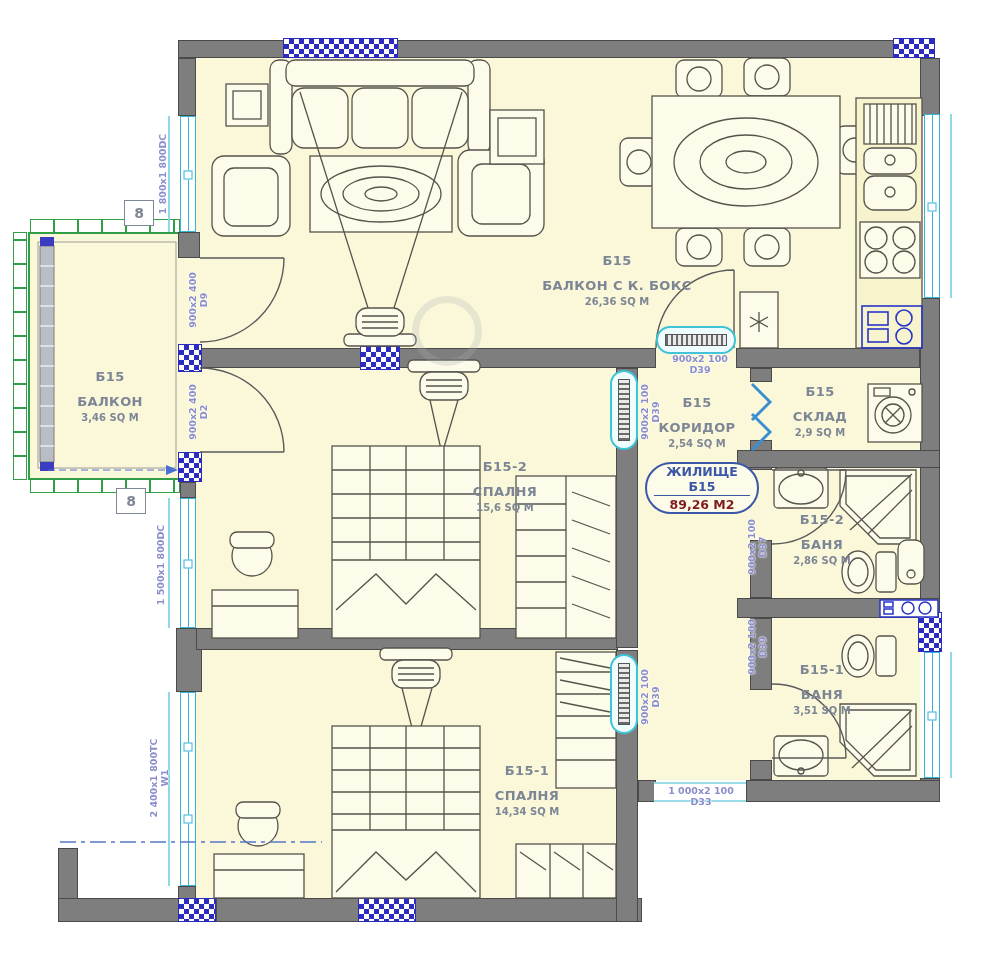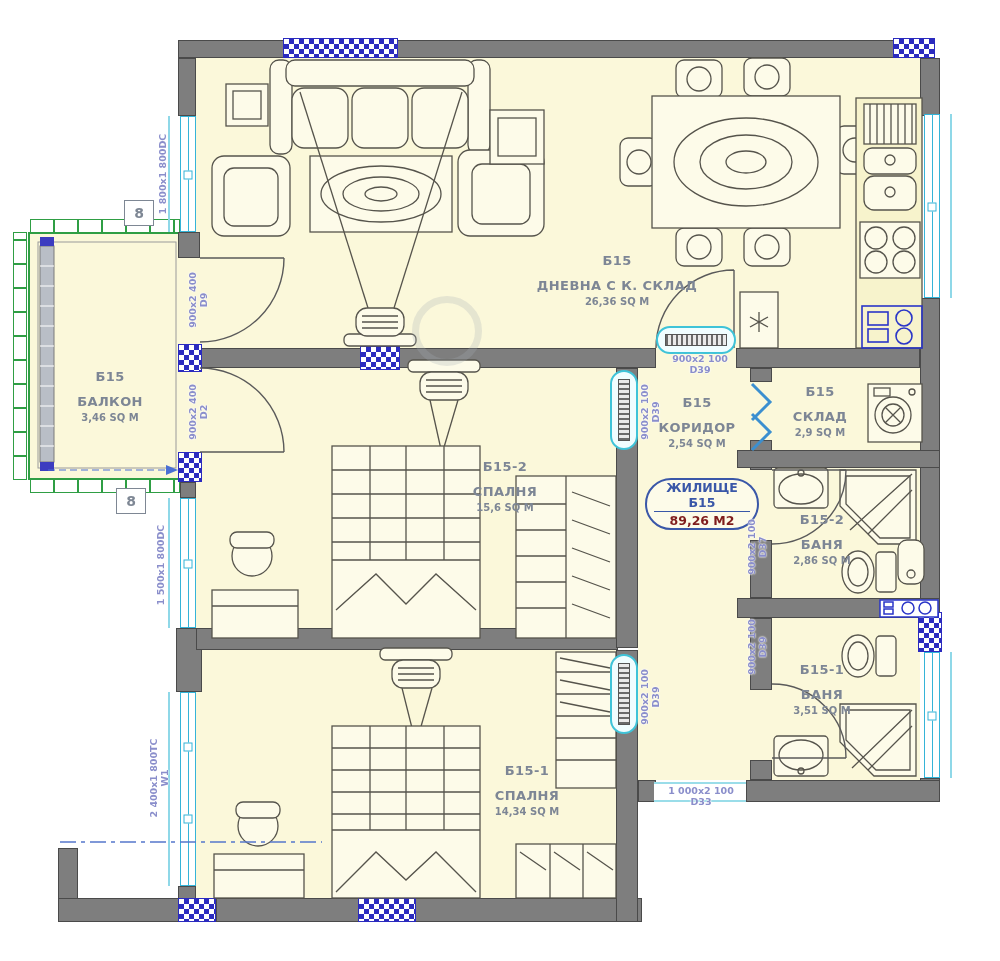--- a/index.html
+++ b/index.html
@@ -21,21 +21,21 @@
   .teeth{position:absolute;border:1.5px solid #2f9e44;box-sizing:border-box;background:#fff;}
   .teeth.h{background-image:repeating-linear-gradient(90deg,transparent 0 22px,#2f9e44 22px 24px);}
   .teeth.v{background-image:repeating-linear-gradient(0deg,transparent 0 22px,#2f9e44 22px 24px);}
   .balcony-box{position:absolute;border:2px solid #2f9e44;background:#fbf8da;box-sizing:border-box;}
   .rlabel{position:absolute;transform:translate(-50%,-50%);text-align:center;color:#7d8695;font-weight:bold;line-height:1.3;white-space:nowrap;z-index:6;}
   .rlabel .u,.rlabel .n{font-size:13px;letter-spacing:.4px;margin-top:8px;}
   .rlabel .a{font-size:10px;}
   .dlabel{position:absolute;color:#8a8ecb;font-size:9.5px;font-weight:bold;line-height:1.2;text-align:center;white-space:nowrap;
           transform:translate(-50%,-50%);z-index:6;text-shadow:0 0 2px #fff,0 0 2px #fff;}
   .dlabel.vert{transform:translate(-50%,-50%) rotate(-90deg);}
-  .badge{position:absolute;left:645px;top:478px;width:114px;height:52px;border:2px solid #3a57a8;border-radius:26px;
+  .badge{position:absolute;left:645px;top:462px;width:114px;height:52px;border:2px solid #3a57a8;border-radius:26px;
          background:#fdfbe9;box-sizing:border-box;z-index:6;display:flex;flex-direction:column;align-items:center;justify-content:flex-start;}
   .badge .b1{font-size:12.5px;font-weight:bold;color:#3a57a8;border-bottom:1.5px solid #3a57a8;padding:0 6px 1px;width:88%;text-align:center;box-sizing:border-box;}
   .badge .b2{font-size:12.5px;font-weight:bold;color:#7f1d1d;padding-top:1px;}
   .gridmark{position:absolute;width:30px;height:26px;border:1.5px solid #7e8794;background:#fff;color:#7e8794;
             font-size:14px;font-weight:bold;display:flex;align-items:center;justify-content:center;box-sizing:border-box;z-index:6;}
   .wm-big{position:absolute;left:266px;top:290px;font-size:62px;font-weight:bold;letter-spacing:7px;color:rgba(168,172,182,.30);z-index:7;pointer-events:none;}
   .wm-ring{position:absolute;left:412px;top:296px;width:56px;height:56px;border:7px solid rgba(168,172,182,.26);border-radius:50%;z-index:7;pointer-events:none;}
   .wm-url{position:absolute;left:552px;top:356px;font-size:27px;font-weight:bold;color:rgba(125,195,212,.50);z-index:7;pointer-events:none;}
   svg.overlay{position:absolute;left:0;top:0;z-index:4;}
   .z3{z-index:3;} .z5{z-index:5;}
@@ -338,21 +338,21 @@
   <div class="capsule z5" style="left:610px;top:370px;width:28px;height:80px">
       <i class="barv"></i>
     </div>
   <div class="capsule z5" style="left:610px;top:654px;width:28px;height:80px">
       <i class="barv"></i>
     </div>
   <div class="entrance z5" style="left:654px;top:782px;width:92px;height:20px"></div>
 
   <div class="rlabel" style="left:617px;top:276px">
     <div class="u">Б15</div>
-    <div class="n">ДНЕВНА С К. СКЛАД</div>
+    <div class="n">БАЛКОН С К. БОКС</div>
     <div class="a">26,36 SQ M</div>
   </div>
   <div class="rlabel" style="left:110px;top:392px">
     <div class="u">Б15</div>
     <div class="n">БАЛКОН</div>
     <div class="a">3,46 SQ M</div>
   </div>
   <div class="rlabel" style="left:505px;top:482px">
     <div class="u">Б15-2</div>
     <div class="n">СПАЛНЯ</div>

